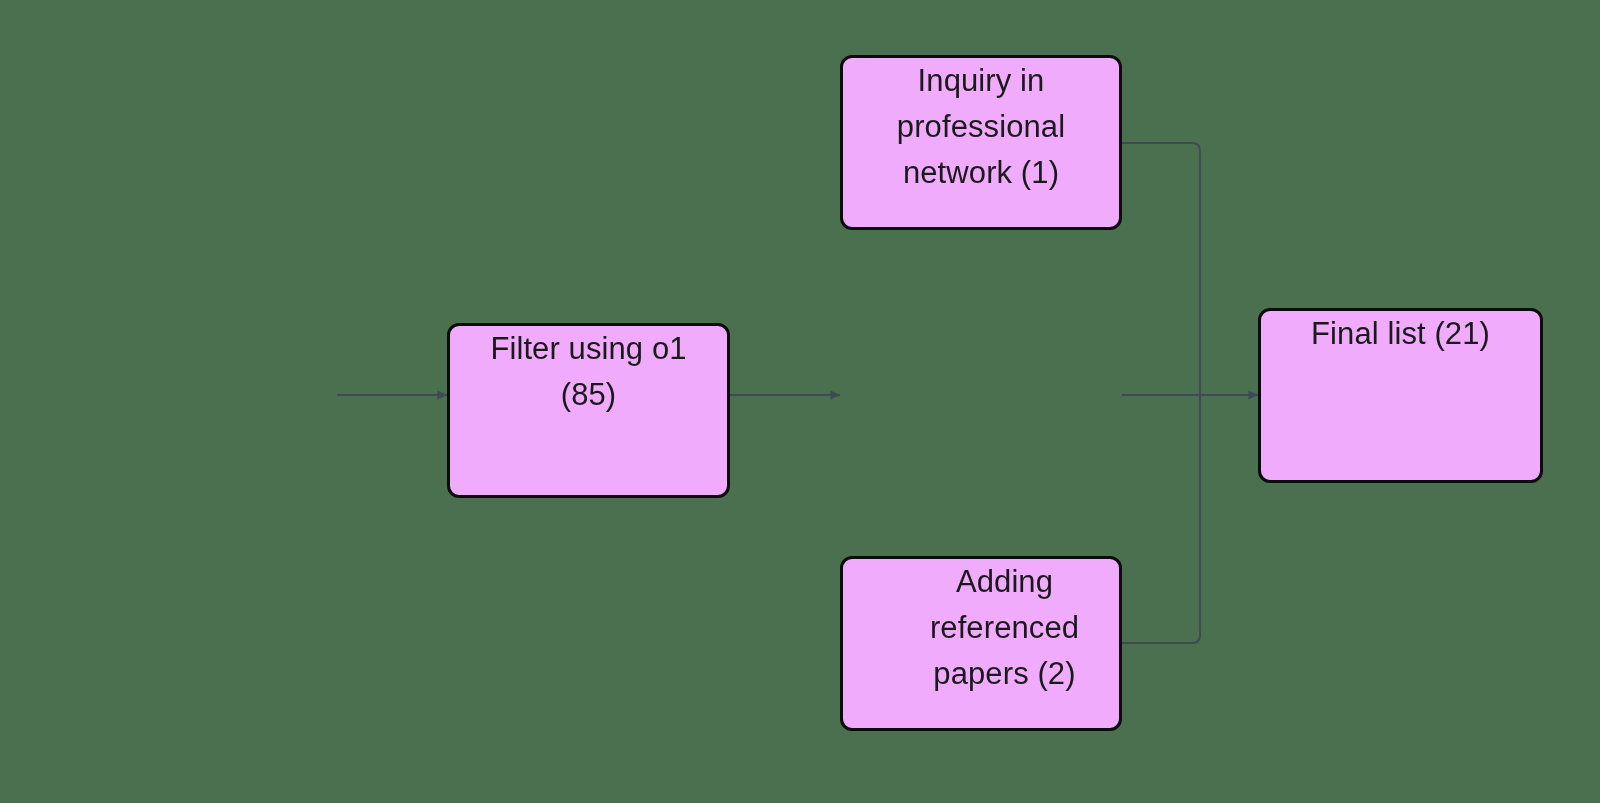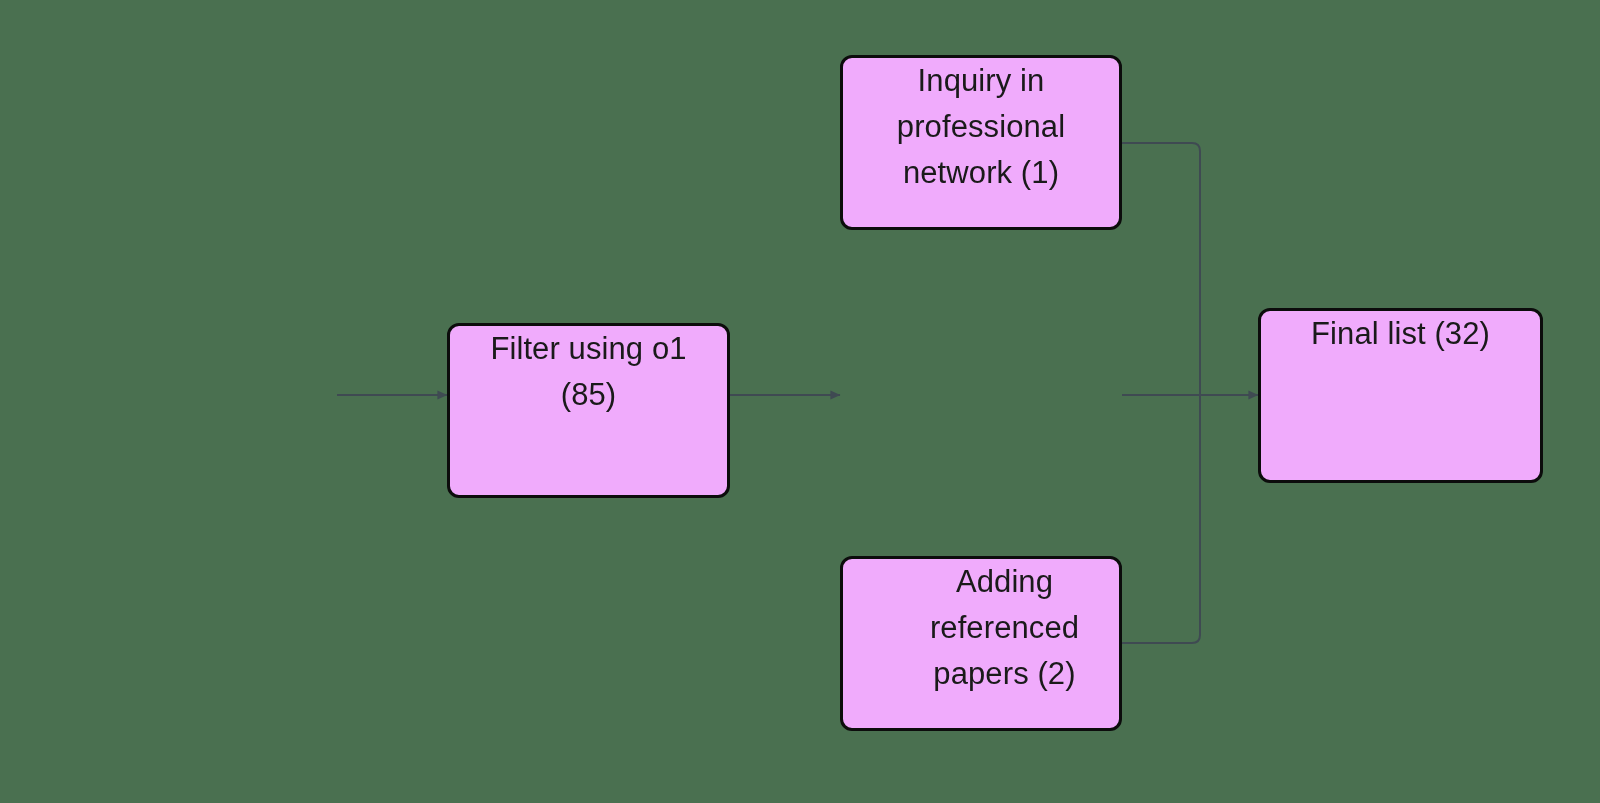--- a/index.html
+++ b/index.html
@@ -89,16 +89,16 @@
 network (1)</span>
   </div>
 
   <div class="node" id="node-referenced">
     <span class="node-label">Adding
 referenced
 papers (2)</span>
   </div>
 
   <div class="node" id="node-final">
-    <span class="node-label">Final list (32)</span>
+    <span class="node-label">Final list (21)</span>
   </div>
 
 </div>
 
 </body></html>

